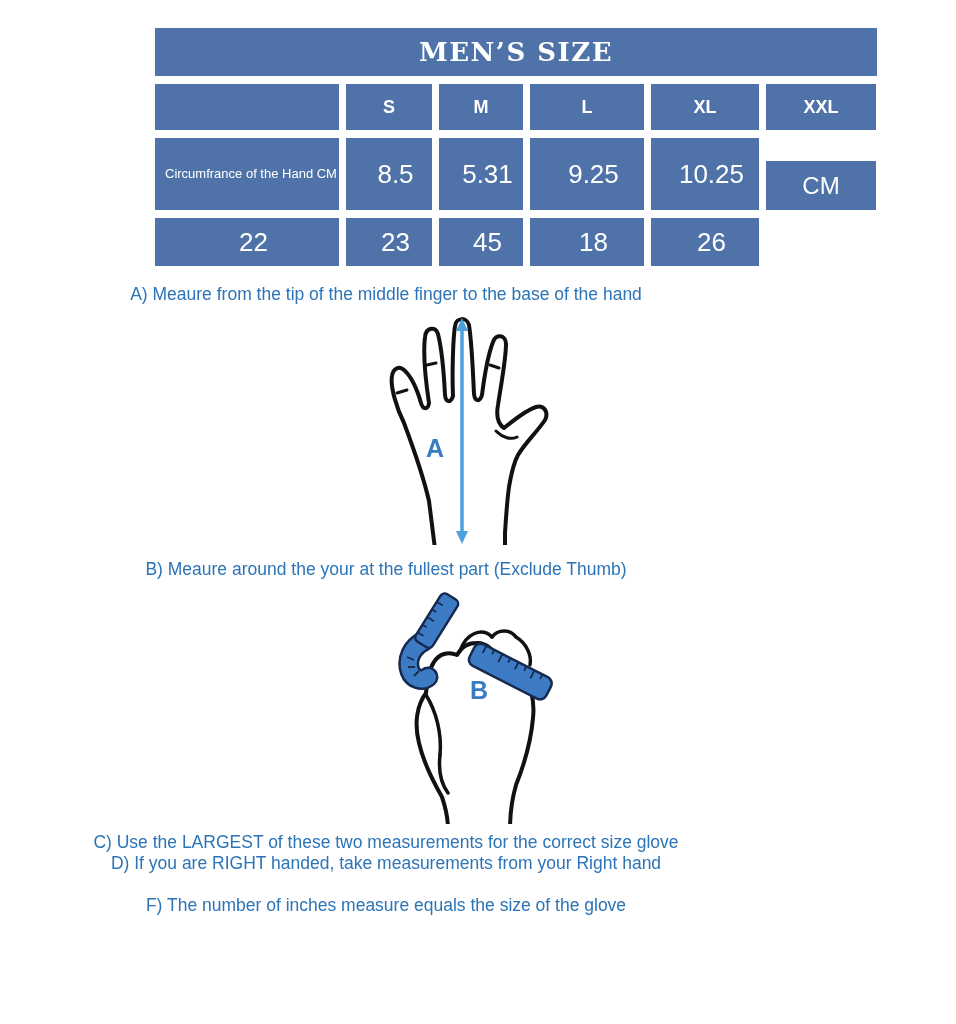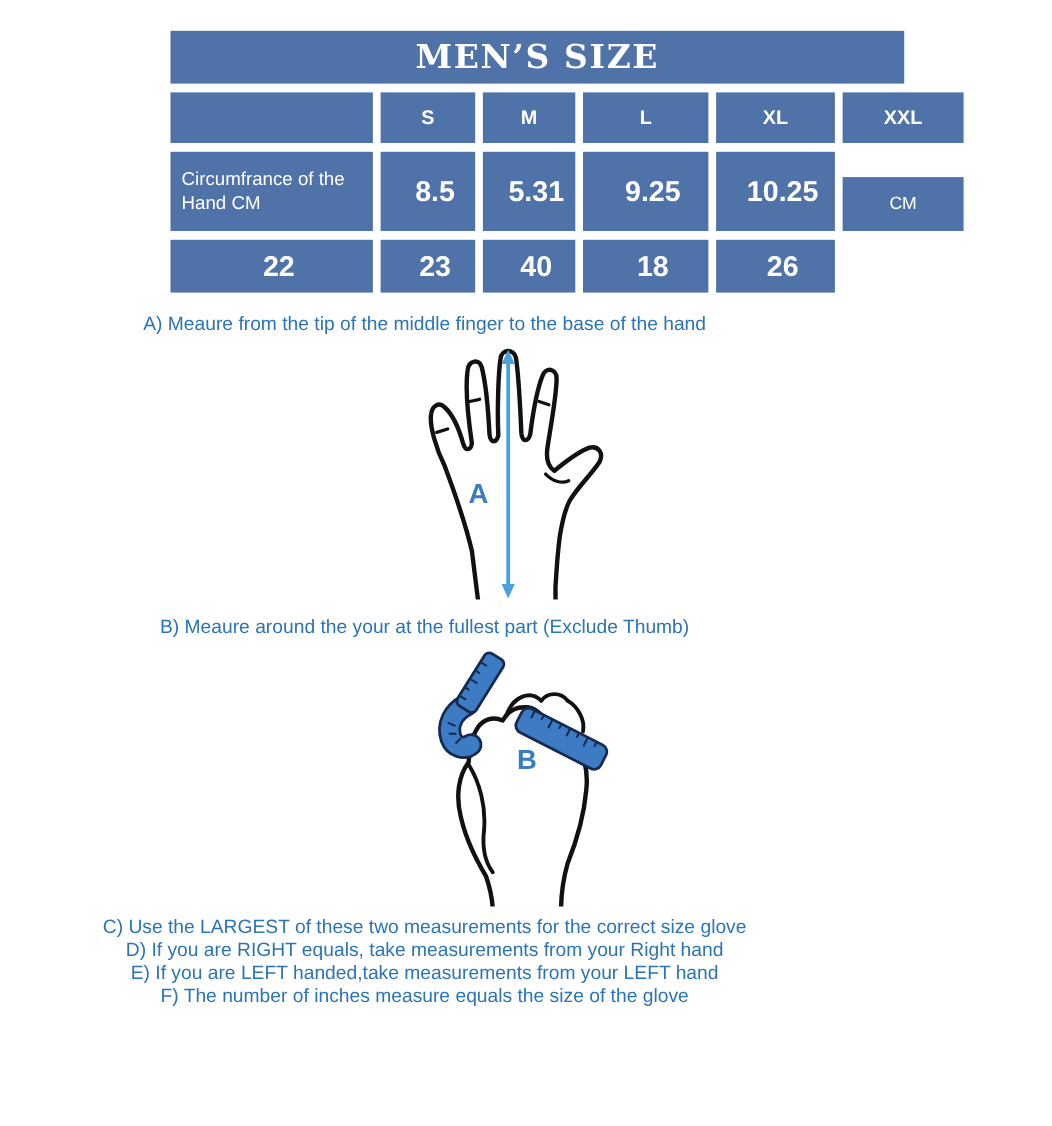--- a/index.html
+++ b/index.html
@@ -2,40 +2,40 @@
 <html><head>
 <meta charset="utf-8">
 <style>
   html,body{margin:0;padding:0;background:#fff;}
   .canvas{
     position:relative;width:956px;height:1024px;background:#ffffff;overflow:hidden;
     font-family:"Liberation Sans", sans-serif;
   }
   
   .title-bar{
-    position:absolute;left:155px;top:28px;width:667px;height:48px;
+    position:absolute;left:155px;top:28px;width:722px;height:48px;
     background:var(--tblue);color:#fff;
     display:flex;align-items:center;justify-content:center;
-    font-family:"DejaVu Serif", serif;font-weight:800;font-size:30px;letter-spacing:1.5px;
+    font-family:"DejaVu Serif", serif;font-weight:800;font-size:26px;letter-spacing:1.5px;
   }
   .size-grid{
     position:absolute;left:155px;top:84px;
     display:grid;
     grid-template-columns:184px 86px 84px 114px 108px 110px;
     grid-template-rows:46px 72px 48px;
     gap:8px 7px;
   }
   .cell{
     background:var(--tblue);color:#fff;
     display:flex;align-items:center;justify-content:center;text-align:center;
   }
   .cell.hdr{font-weight:bold;font-size:18px;}
-  .cell.val{font-weight:bold;font-size:26px;padding-left:13px;}
-  .cell.rowlabel{justify-content:flex-start;text-align:left;font-size:17px;line-height:1.3;padding-left:10px;box-sizing:border-box;}
-  .cell.rowlabel-c{font-size:16px;margin-top:23px;}
+  .cell.val{font-weight:normal;font-size:26px;padding-left:13px;}
+  .cell.rowlabel{justify-content:flex-start;text-align:left;font-size:13px;line-height:1.3;padding-left:10px;box-sizing:border-box;}
+  .cell.rowlabel-c{font-size:24px;margin-top:23px;}
   
   .note{
     position:absolute;left:0;width:772px;text-align:center;
     color:var(--txtblue);font-size:17.5px;line-height:20.5px;
   }
   
   .hand-fig{position:absolute;left:383px;top:313px;}
   .fist-fig{position:absolute;left:396px;top:589px;}
   svg{display:block;overflow:hidden;}
 </style>
@@ -57,21 +57,21 @@
 
     <div class="cell rowlabel" style="width:184px;">Circumfrance of the Hand CM</div>
     <div class="cell val">8.5</div>
     <div class="cell val">5.31</div>
     <div class="cell val">9.25</div>
     <div class="cell val">10.25</div>
 
     <div class="cell rowlabel-c">CM</div>
     <div class="cell val">22</div>
     <div class="cell val">23</div>
-    <div class="cell val">40</div>
+    <div class="cell val">45</div>
     <div class="cell val">18</div>
     <div class="cell val">26</div>
   </div>
 
   <div class="note" style="top:284px;">A) Meaure from the tip of the middle finger to the base of the hand</div>
 
   <div class="hand-fig">
     <svg width="172" height="232" viewBox="0 0 172 232">
 
       <path d="M 52 236 L 46 188
@@ -173,17 +173,16 @@
           <line x1="55" y1="-12" x2="55" y2="-7"></line>
           <line x1="64" y1="-12" x2="64" y2="-3"></line>
           <line x1="73" y1="-12" x2="73" y2="-7"></line>
         </g>
       </g>
       <text x="83" y="110" font-family="Liberation Sans, sans-serif" font-size="25" font-weight="bold" fill="#3A7CC0" text-anchor="middle">B</text>
     </svg>
   </div>
 
   <div class="note" style="top:832px;">C) Use the LARGEST of these two measurements for the correct size glove</div>
-  <div class="note" style="top:853px;">D) If you are RIGHT equals, take measurements from your Right hand</div>
-  <div class="note" style="top:874px;">E) If you are LEFT handed,take measurements from your LEFT hand</div>
+  <div class="note" style="top:853px;">D) If you are RIGHT handed, take measurements from your Right hand</div>
   <div class="note" style="top:895px;">F) The number of inches measure equals the size of the glove</div>
 
 </div>
 
 </body></html>

